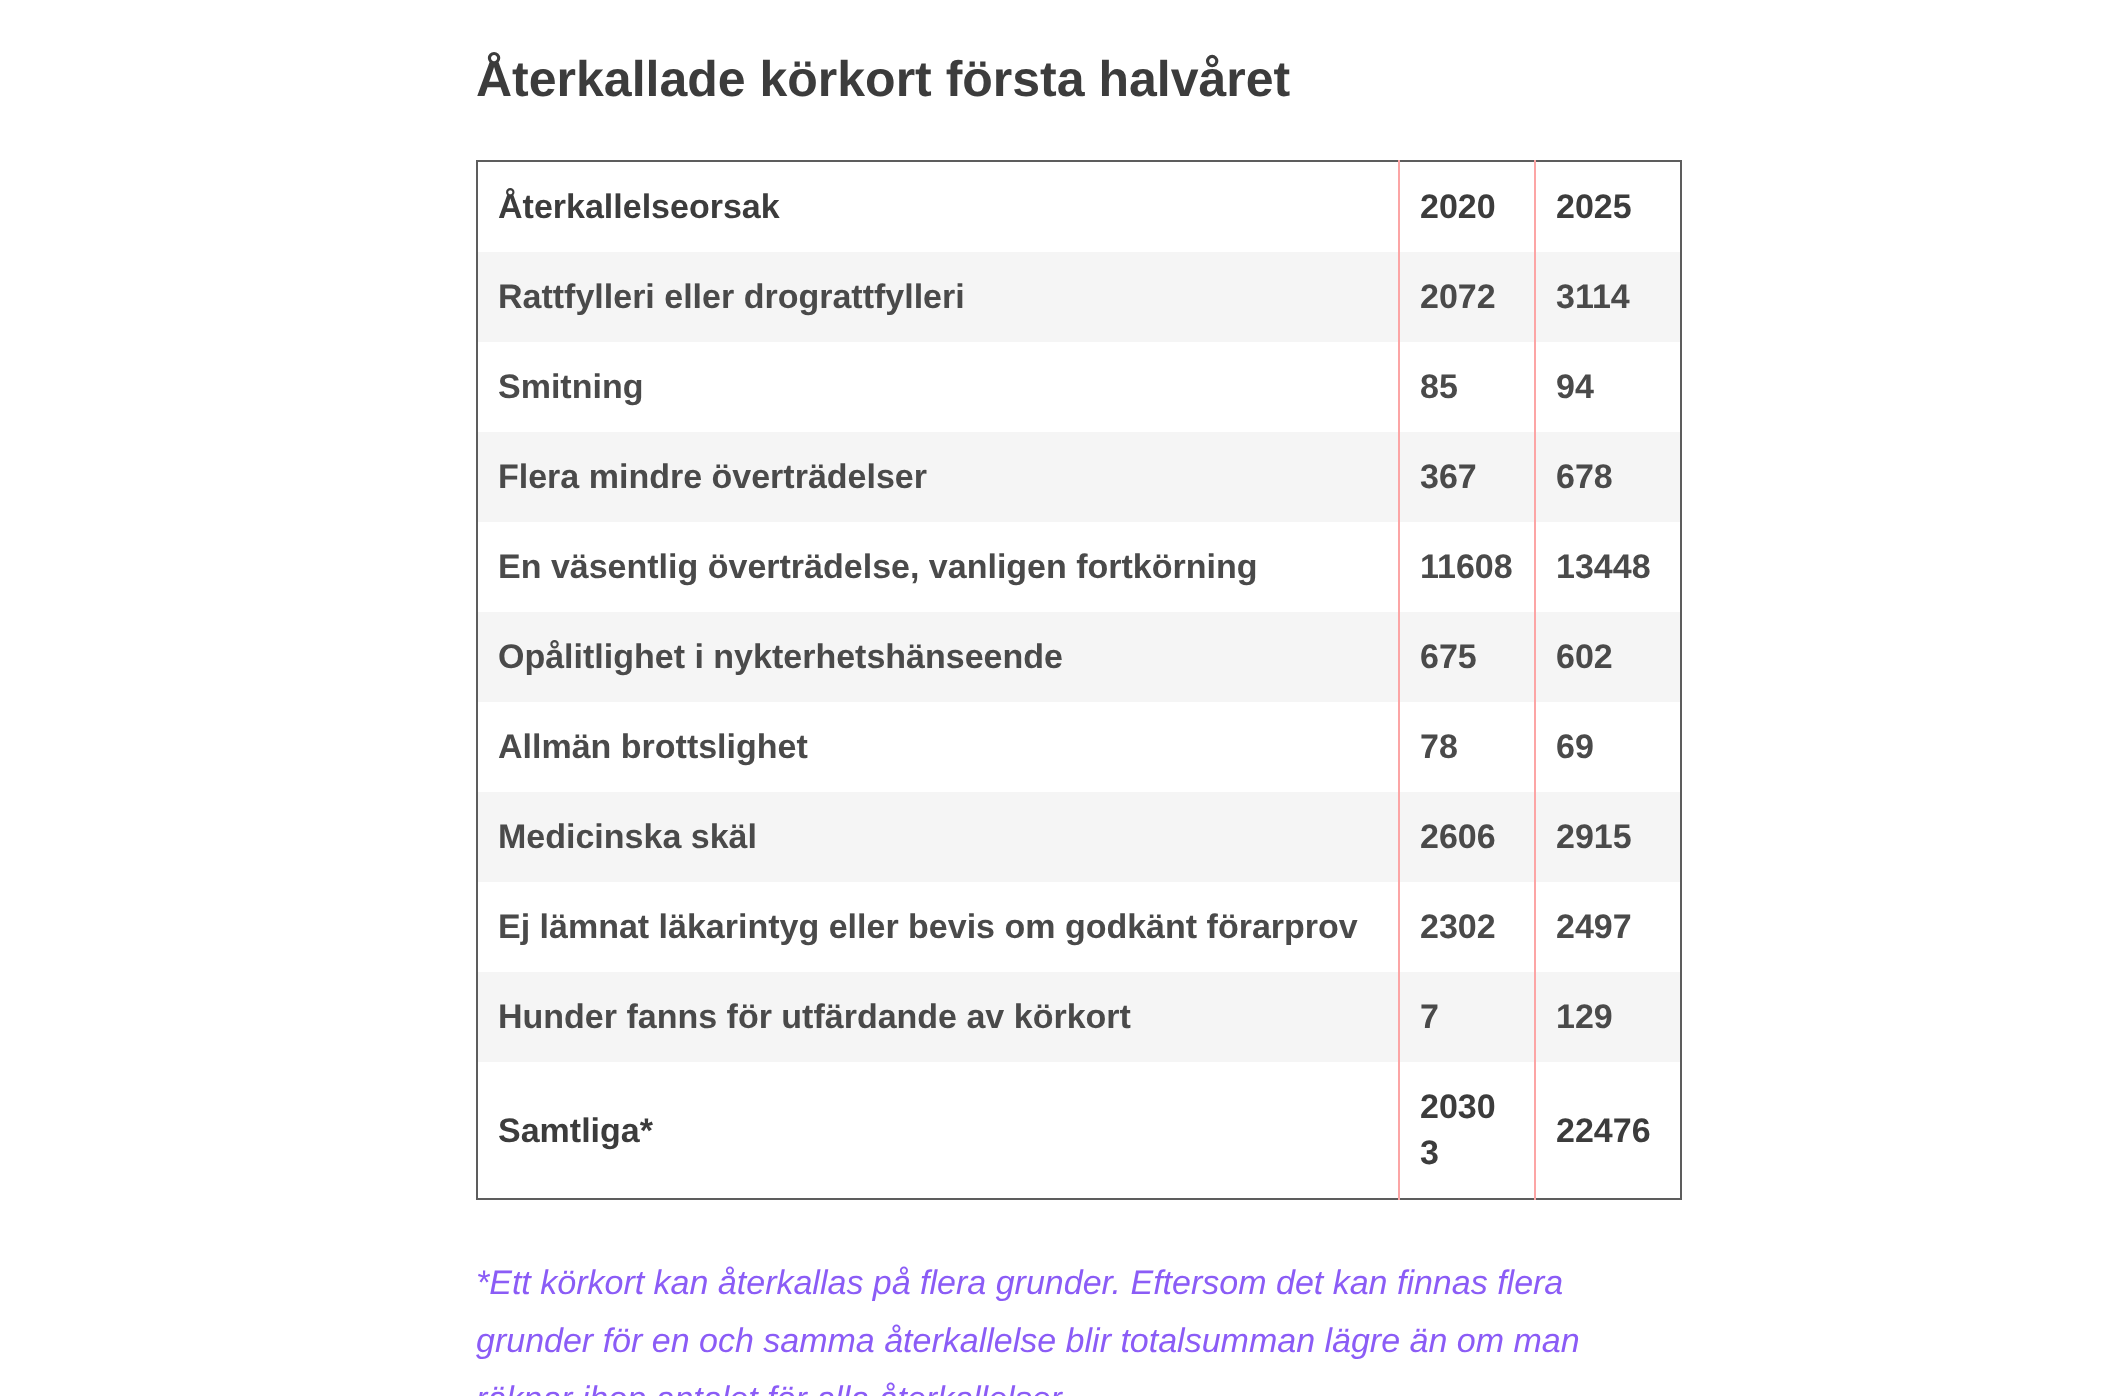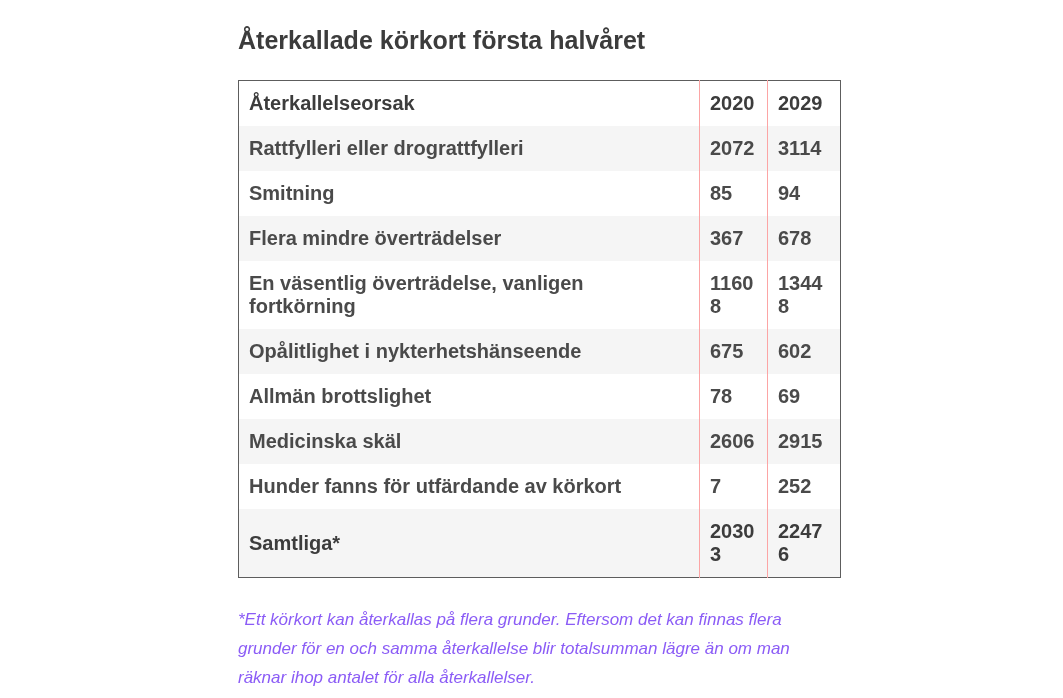--- a/index.html
+++ b/index.html
@@ -23,21 +23,21 @@
     font-size: 25px;
     line-height: 32px;
     font-weight: bold;
     color: #3c3c3c;
   }
   table.data-table {
     border-collapse: collapse;
     border: 1px solid #5d5d5d;
     width: 602px;
     table-layout: fixed;
-    font-size: 20px;
+    font-size: 17px;
   }
   .data-table th,
   .data-table td {
     text-align: left;
     padding: 11px 10px;
     line-height: 23px;
     vertical-align: middle;
     font-weight: bold;
     color: #4a4a4a;
     overflow-wrap: break-word;
@@ -76,21 +76,21 @@
   <table class="data-table">
     <colgroup>
       <col style="width:461px">
       <col style="width:68px">
       <col style="width:73px">
     </colgroup>
     <thead>
       <tr>
         <th>Återkallelseorsak</th>
         <th>2020</th>
-        <th>2029</th>
+        <th>2025</th>
       </tr>
     </thead>
     <tbody>
       <tr>
         <td>Rattfylleri eller drograttfylleri</td>
         <td>2072</td>
         <td>3114</td>
       </tr>
       <tr>
         <td>Smitning</td>
@@ -116,23 +116,28 @@
         <td>Allmän brottslighet</td>
         <td>78</td>
         <td>69</td>
       </tr>
       <tr>
         <td>Medicinska skäl</td>
         <td>2606</td>
         <td>2915</td>
       </tr>
       <tr>
+        <td>Ej lämnat läkarintyg eller bevis om godkänt förarprov</td>
+        <td>2302</td>
+        <td>2497</td>
+      </tr>
+      <tr>
         <td>Hunder fanns för utfärdande av körkort</td>
         <td>7</td>
-        <td>252</td>
+        <td>129</td>
       </tr>
       <tr class="total-row">
         <td>Samtliga*</td>
         <td>20303</td>
         <td>22476</td>
       </tr>
     </tbody>
   </table>
 
   <p class="footnote">*Ett körkort kan återkallas på flera grunder. Eftersom det kan finnas flera grunder för en och samma återkallelse blir totalsumman lägre än om man räknar ihop antalet för alla återkallelser.</p>

